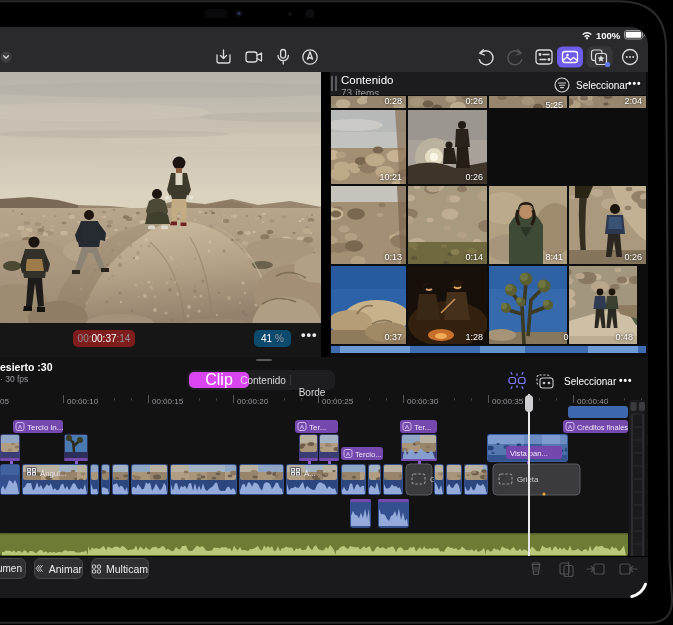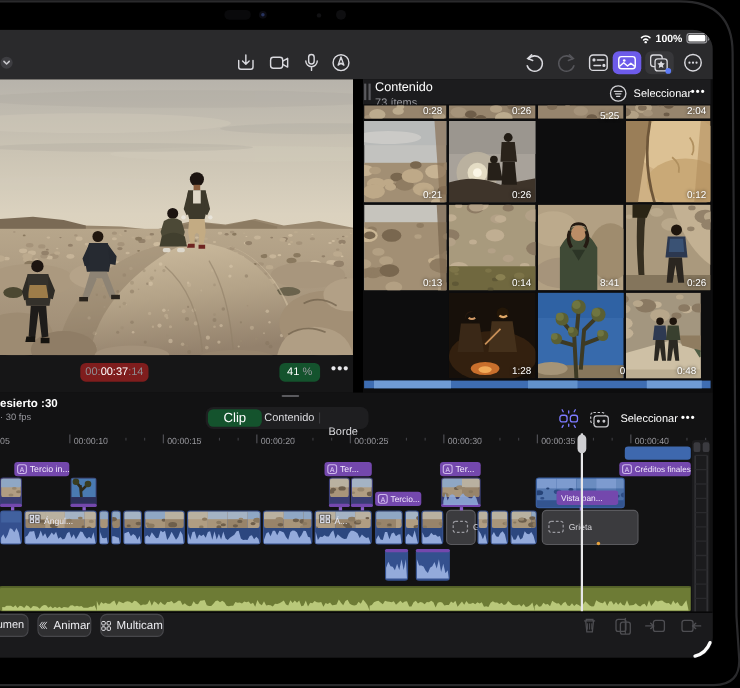--- a/index.html
+++ b/index.html
@@ -448,21 +448,21 @@
             <circle cx="34" cy="170" r="5.6" fill="#1c1410"></circle>
             <path d="M25,177 h19 l3,16 -2,13 h-21 l-2,-13 z" fill="#34312b"></path>
             <path d="M27,187 h15 l2,12 h-19 z" fill="#9d7c49"></path>
             <path d="M25,178 l-5,15 2,8 4,-1 z M44,178 l6,14 -2,8 -4,-1 z" fill="#2e2b25"></path>
             <path d="M28,206 l-2,28 6,1 3,-24 3,24 6,-1 -2,-28 z" fill="#1e1c1a"></path>
             <path d="M24,234 h8 v5 h-9 z M37,235 h8 v5 h-8 z" fill="#15130f"></path>
           </g>
         </svg>
         <div style="position:absolute;left:0;top:323px;width:321px;height:34px;background:#161617"></div>
         <div style="position:absolute;left:73px;top:330px;width:62px;height:17px;background:#7f1d1d;border-radius:5px;display:flex;align-items:center;justify-content:center;font-size:10px;color:#8e8e93">00:<span style="color:#fff">00:37</span>:14</div>
-        <div style="position:absolute;left:254px;top:330px;width:37px;height:17px;background:#14532d;border-radius:5px;display:flex;align-items:center;justify-content:center;font-size:10px;color:#fff;gap:3px">41<span style="color:#98989d">%</span></div>
+        <div style="position:absolute;left:254px;top:330px;width:37px;height:17px;background:#0c4a6e;border-radius:5px;display:flex;align-items:center;justify-content:center;font-size:10px;color:#fff;gap:3px">41<span style="color:#98989d">%</span></div>
         <div style="position:absolute;left:301px;top:327px;width:18px;height:18px;color:#e8e8ec;font-size:13px;letter-spacing:1px;font-weight:bold">•••</div>
         <div style="position:absolute;left:321px;top:72px;width:9px;height:285px;background:#000"></div>
         <div style="position:absolute;left:330px;top:72px;width:316px;height:23px;background:#1c1c1e"></div>
         <div style="position:absolute;left:331px;top:76px;width:2px;height:15px;border-left:2px solid #5a5a5e;border-right:2px solid #5a5a5e;box-sizing:content-box;background:#1c1c1e"></div>
         <div style="position:absolute;left:341px;top:74px;font-size:11.5px;color:#fff">Contenido</div>
         <div style="position:absolute;left:341px;top:88px;font-size:10px;color:#98989d">73 ítems</div>
         <svg width="18" height="18" viewBox="0 0 18 18" style="position:absolute;left:553px;top:76px">
           <circle cx="9" cy="9" r="7" fill="none" stroke="#d0d0d4" stroke-width="1.2"></circle>
           <path d="M5.5,7 h7 M6.5,9.3 h5 M7.5,11.6 h3" stroke="#d0d0d4" stroke-width="1.1" stroke-linecap="round"></path>
         </svg>
@@ -650,49 +650,37 @@
             <ellipse cx="65" cy="46" rx="9.5" ry="6.2" fill="#c7b393"></ellipse>
             <ellipse cx="30" cy="51" rx="6.2" ry="4.0" fill="#79674f"></ellipse>
             <ellipse cx="22" cy="56" rx="4.9" ry="3.2" fill="#bea988"></ellipse>
             <ellipse cx="9" cy="64" rx="9.9" ry="6.4" fill="#bea988"></ellipse>
             <ellipse cx="37" cy="58" rx="8.2" ry="5.4" fill="#8f7c62"></ellipse>
             <ellipse cx="44" cy="50" rx="9.9" ry="6.4" fill="#bea988"></ellipse>
             <ellipse cx="10" cy="45" rx="5.4" ry="3.5" fill="#b09c7e"></ellipse>
             <ellipse cx="24" cy="60" rx="5.1" ry="3.3" fill="#bea988"></ellipse>
             <path d="M64,0 H75 V74 H69 Z" fill="#8a7257" opacity="0.7"></path>
           </svg>
-          <span class="dur">0:21</span>
+          <span class="dur">10:21</span>
         </div>
         <div class="cell" style="left:408px;top:110px;width:79px;height:74px">
           <svg width="79" height="74" viewBox="0 0 79 74" style="position:absolute;left:0;top:0px">
             <rect width="79" height="74" fill="#a8a29a"></rect>
             <rect width="79" height="30" fill="#9b968f"></rect>
             <circle cx="26" cy="47" r="19" fill="#bdb4a0" opacity="0.85"></circle>
             <circle cx="26" cy="47" r="9" fill="#e4dcc4"></circle>
             <circle cx="26" cy="47" r="4" fill="#fbf6e6"></circle>
             <path d="M0,56 q24,-8 47,2 L79,52 V74 H0 Z" fill="#3e342a"></path>
             <circle cx="41" cy="35" r="3.5" fill="#221c15"></circle>
             <path d="M36,38 h10 l3,16 h-14 z" fill="#262019"></path>
             <circle cx="54" cy="15" r="4" fill="#221c15"></circle>
             <path d="M48,19 h12 l2,18 h-15 z" fill="#2a231b"></path>
             <path d="M49,37 h11 l2,21 h-14 z" fill="#241e17"></path>
           </svg>
           <span class="dur">0:26</span>
-        </div>
-        <div class="cell" style="left:569px;top:110px;width:77px;height:74px">
-          <svg width="77" height="74" viewBox="0 0 77 74" style="position:absolute;left:0;top:0px">
-            <rect width="77" height="74" fill="#cfb184"></rect>
-            <ellipse cx="48" cy="22" rx="38" ry="27" fill="#dcc194"></ellipse>
-            <ellipse cx="54" cy="56" rx="35" ry="22" fill="#c9a977"></ellipse>
-            <path d="M0,0 L22,0 L11,74 L0,74 Z" fill="#9a7e58"></path>
-            <path d="M22,0 Q15,37 26,74" stroke="#6e5639" stroke-width="2.5" fill="none"></path>
-            <path d="M42,33 q8,6 6,14 M58,15 q6,8 2,16" stroke="#b0905f" stroke-width="1.6" fill="none"></path>
-            <path d="M68,0 L77,0 L77,74 L62,74 Z" fill="#b2905f" opacity="0.6"></path>
-          </svg>
-          <span class="dur">0:12</span>
         </div>
         <div class="cell" style="left:331px;top:186px;width:75px;height:78px">
           <svg width="75" height="78" viewBox="0 0 75 78" style="position:absolute;left:0;top:0px">
             <rect width="75" height="78" fill="#c6c4bd"></rect>
             <rect y="16" width="75" height="62" fill="#a28f74"></rect>
             <ellipse cx="-4" cy="23" rx="5.7" ry="3.7" fill="#c2ad8c"></ellipse>
             <ellipse cx="7" cy="23" rx="4.6" ry="3.0" fill="#8f7c62"></ellipse>
             <ellipse cx="8" cy="62" rx="7.6" ry="5.0" fill="#8f7c62"></ellipse>
             <ellipse cx="15" cy="61" rx="6.7" ry="4.3" fill="#8f7c62"></ellipse>
             <ellipse cx="80" cy="21" rx="3.1" ry="2.0" fill="#79674f"></ellipse>
@@ -781,20 +769,32 @@
             <path d="M11,0 q-3,39 2,78 h5 q-4,-39 1,-78 z" fill="#352e20"></path>
             <path d="M6,0 h18 l-5,12 h-13 z" fill="#2a2415"></path>
             <path d="M0,64 h77 v14 h-77 z" fill="#84755c"></path>
             <circle cx="46" cy="23" r="5" fill="#1e150d"></circle>
             <path d="M38,29 h16 l2,19 h-20 z" fill="#2c3850"></path>
             <path d="M40,31 h12 l1,12 h-14 z" fill="#3a5274"></path>
             <path d="M39,48 l-2,23 h5.5 l2.5,-16 2.5,16 h5.5 l-2,-23 z" fill="#2b2620"></path>
           </svg>
           <span class="dur">0:26</span>
         </div>
+        <div class="cell" style="left:331px;top:266px;width:75px;height:78px">
+          <svg width="75" height="78" viewBox="0 0 75 78" style="position:absolute;left:0;top:0px">
+            <rect width="75" height="78" fill="#2e62a8"></rect>
+            <rect width="75" height="23" fill="#275a9f"></rect>
+            <ellipse cx="46" cy="51" rx="33" ry="17" fill="#c8b28c"></ellipse>
+            <ellipse cx="19" cy="56" rx="22" ry="12" fill="#b59d77"></ellipse>
+            <path d="M0,64 h75 v14 h-75 z" fill="#8f7a5c"></path>
+            <ellipse cx="56" cy="66" rx="22" ry="10" fill="#a08a66"></ellipse>
+            <path d="M26,48 q6,-10 16,-8 M41,58 q10,-6 20,-2" stroke="#6e5c42" stroke-width="1.6" fill="none" opacity="0.7"></path>
+          </svg>
+          <span class="dur">0:37</span>
+        </div>
         <div class="cell" style="left:408px;top:266px;width:79px;height:78px">
           <svg width="79" height="78" viewBox="0 0 79 78" style="position:absolute;left:0;top:0px">
             <rect width="79" height="78" fill="#17100a"></rect>
             <ellipse cx="40" cy="58" rx="40" ry="23" fill="#33200f"></ellipse>
             <circle cx="20" cy="22" r="5" fill="#2a1a10"></circle>
             <path d="M16,20 q4,-4 9,-1 l1,7 q-6,3 -11,-1 z" fill="#16100a"></path>
             <path d="M11,28 h17 l4,26 h-24 z" fill="#3a2817"></path>
             <path d="M18,23 q3,2 6,0" stroke="#d29a66" stroke-width="2" fill="none"></path>
             <circle cx="49" cy="19" r="5.5" fill="#241708"></circle>
             <path d="M39,26 h19 l4,28 h-26 z" fill="#44301b"></path>
@@ -870,21 +870,21 @@
           <span class="dur">0:48</span>
         </div>
         <div style="position:absolute;left:331px;top:346px;width:315px;height:7px;background:#3e6db2"></div>
         <div style="position:absolute;left:340px;top:346px;width:70px;height:7px;background:#6f9bd4"></div>
         <div style="position:absolute;left:480px;top:346px;width:45px;height:7px;background:#6292cc"></div>
         <div style="position:absolute;left:588px;top:346px;width:50px;height:7px;background:#6f9bd4"></div>
         <div style="position:absolute;left:0;top:357px;width:648px;height:223px;background:#121213"></div>
         <div style="position:absolute;left:0;top:361px;font-size:10.5px;font-weight:bold;color:#fff">esierto :30</div>
         <div style="position:absolute;left:0;top:374px;font-size:8.5px;color:#98989d">· 30 fps</div>
         <div style="position:absolute;left:187px;top:370px;width:148px;height:20px;background:#1e1e20;border-radius:7px"></div>
-        <div style="position:absolute;left:189px;top:372px;width:49px;height:16px;background:#14532d;border-radius:5px;color:#fff;font-size:12px;display:flex;align-items:center;justify-content:center">Clip</div>
+        <div style="position:absolute;left:189px;top:372px;width:60px;height:16px;background:#d946ef;border-radius:5px;color:#fff;font-size:16px;display:flex;align-items:center;justify-content:center">Clip</div>
         <div style="position:absolute;left:237px;top:372px;width:52px;height:16px;color:#dcdce0;font-size:10px;display:flex;align-items:center;justify-content:center">Contenido</div>
         <div style="position:absolute;left:290px;top:375px;width:1px;height:10px;background:#3a3a3e"></div>
         <div style="position:absolute;left:291px;top:384px;width:42px;height:16px;color:#dcdce0;font-size:10px;display:flex;align-items:center;justify-content:center">Borde</div>
         <svg width="50" height="20" viewBox="0 0 50 20" style="position:absolute;left:507px;top:371px">
           <g stroke="#7d7aff" stroke-width="1.2" fill="none" stroke-linecap="round">
             <rect x="2" y="6.5" width="6.5" height="6" rx="2"></rect>
             <rect x="11.5" y="6.5" width="6.5" height="6" rx="2"></rect>
             <path d="M10,2.5 v2 M10,14.5 v2 M4,1.5 l1,1.8 M16,1.5 l-1,1.8 M4,17.5 l1,-1.8 M16,17.5 l-1,-1.8"></path>
           </g>
           <g stroke="#c8c8cc" stroke-width="1.1" fill="none">

